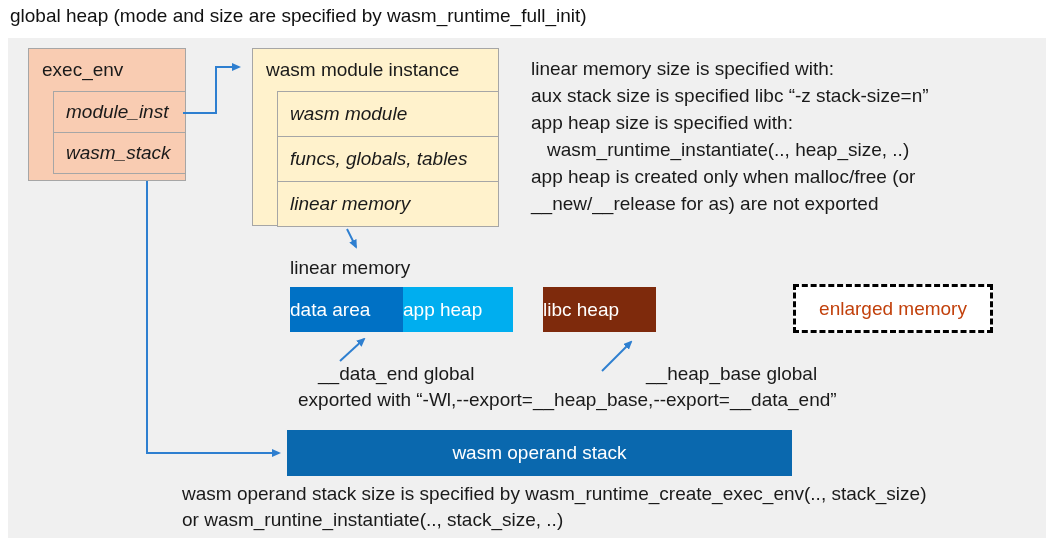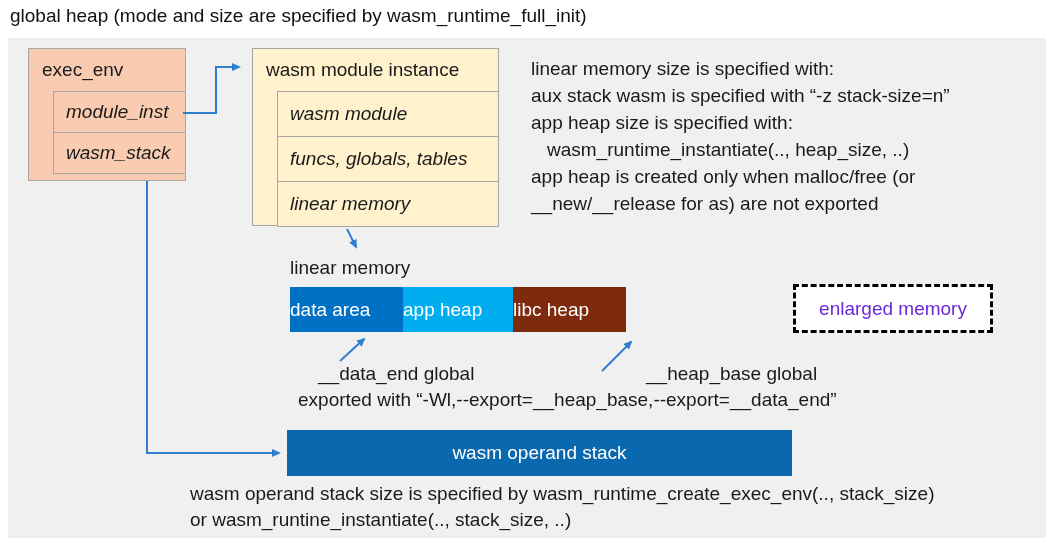--- a/index.html
+++ b/index.html
@@ -40,21 +40,21 @@
   .enlarged{position:absolute;left:793px;top:284px;width:194px;height:43px;background:#ffffff;
             border:3px dashed #000;display:flex;align-items:center;justify-content:center;font-size:19px;}
 
   .lbl-data-end{position:absolute;left:318px;top:363px;font-size:19px;}
   .lbl-heap-base{position:absolute;left:598px;top:363px;font-size:19px;margin-left:48px;}
   .lbl-exported{position:absolute;left:298px;top:389px;font-size:19px;}
 
   .operand-bar{position:absolute;left:287px;top:430px;width:505px;height:46px;
                display:flex;align-items:center;justify-content:center;color:#fff;font-size:19px;}
 
-  .footer{position:absolute;left:190px;top:481px;font-size:19px;line-height:26px;}
+  .footer{position:absolute;left:182px;top:481px;font-size:19px;line-height:26px;}
 
   .arrows{position:absolute;left:0;top:0;pointer-events:none;}
 </style>
 </head>
 <body>
 
 <div id="canvas">
 
   <div class="page-title">global heap (mode and size are specified by wasm_runtime_full_init)</div>
 
@@ -78,40 +78,40 @@
     <div class="inner-row row-1" style="background-color: rgb(255, 242, 204);">
       <span>funcs, globals, tables</span>
     </div>
     <div class="inner-row row-2" style="background-color: rgb(255, 242, 204);">
       <span>linear memory</span>
     </div>
   </div>
 
   <div class="notes">
     <div>linear memory size is specified with:</div>
-    <div>aux stack wasm is specified with “-z stack-size=n”</div>
+    <div>aux stack size is specified libc “-z stack-size=n”</div>
     <div>app heap size is specified with:</div>
     <div class="indent">wasm_runtime_instantiate(.., heap_size, ..)</div>
     <div>app heap is created only when malloc/free (or</div>
     <div>__new/__release for as) are not exported</div>
   </div>
 
   <div class="lm-label">linear memory</div>
   <div class="lm-bar">
     <div class="seg seg-0" style="background-color: rgb(0, 113, 197);">
       <span>data area</span>
     </div>
     <div class="seg seg-2" style="background-color: rgb(0, 174, 239);">
       <span>app heap</span>
     </div>
-    <div class="seg seg-3" style="background-color: rgb(126, 42, 12);">
+    <div class="seg seg-3" style="background-color: rgb(126, 42, 12); margin-left: 30px;">
       <span>libc heap</span>
     </div>
   </div>
-  <div class="enlarged" style="color: #6d28d9;">
+  <div class="enlarged" style="color: #c2410c;">
     <span>enlarged memory</span>
   </div>
 
   <div class="lbl-data-end">__data_end global</div>
   <div class="lbl-heap-base">__heap_base global</div>
   <div class="lbl-exported">exported with “-Wl,--export=__heap_base,--export=__data_end”</div>
 
   <div class="operand-bar" style="background-color: rgb(10, 104, 174);">
     <span>wasm operand stack</span>
   </div>

